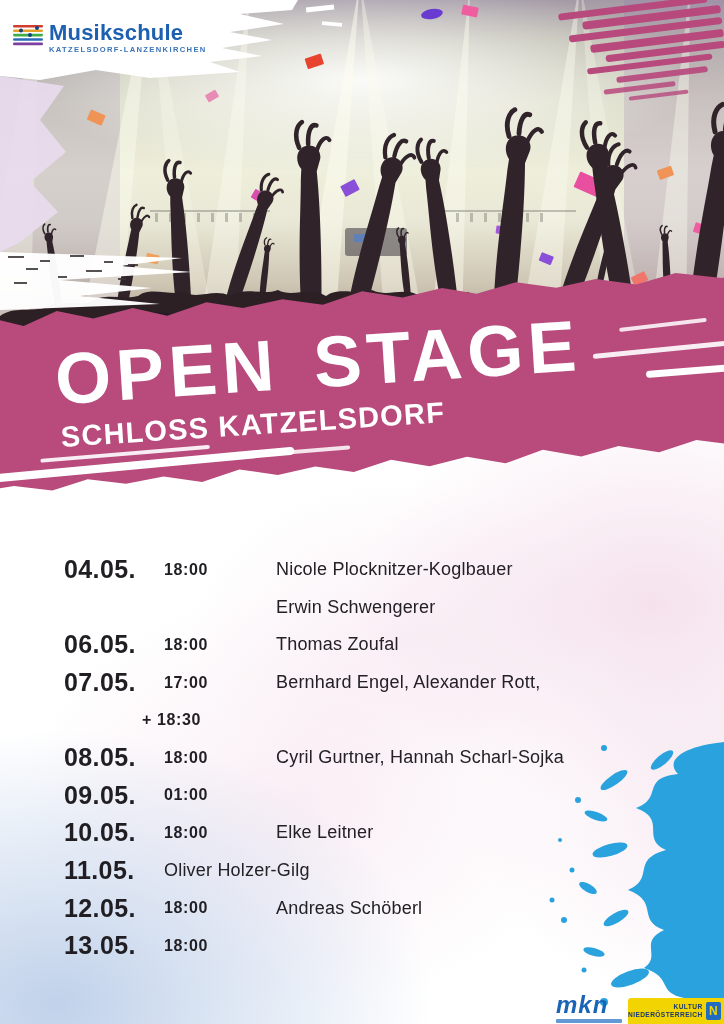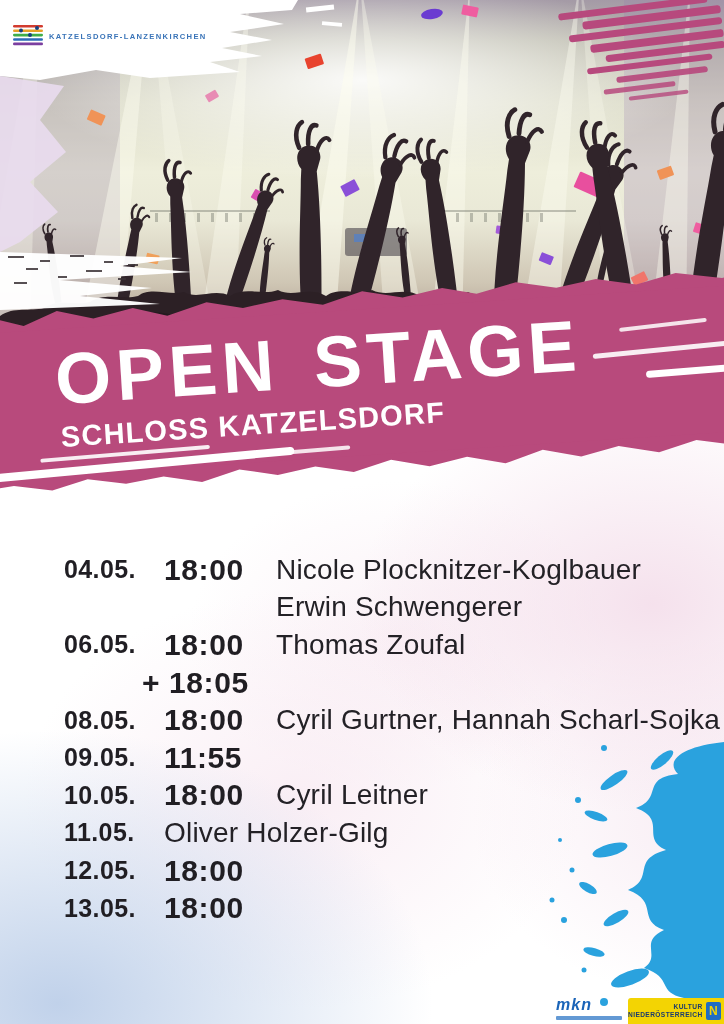--- a/index.html
+++ b/index.html
@@ -14,21 +14,21 @@
       radial-gradient(300px 220px at 55% 62%, rgba(246,228,238,.5), transparent 70%),
       #ffffff;
   }
   .photo{position:absolute;left:0;top:0;width:724px;height:345px;}
   .photo svg{display:block;}
   .overlays{position:absolute;left:0;top:0;width:724px;height:1024px;pointer-events:none;}
 
   
   .logo{position:absolute;left:12px;top:22px;display:flex;align-items:flex-start;gap:5px;z-index:6;}
   .logo-name{font-size:22px;font-weight:800;color:#1d5fb0;letter-spacing:.2px;line-height:22px;}
-  .logo-sub{font-size:7.6px;font-weight:700;color:#3a74b8;letter-spacing:1.35px;margin-top:10px;}
+  .logo-sub{font-size:7.6px;font-weight:700;color:#3a74b8;letter-spacing:1.35px;margin-top:1px;}
 
   
   .banner{position:absolute;left:-34px;top:306px;width:804px;height:152px;background:#b84a7c;
     transform:rotate(-3.7deg);z-index:5;}
   .banner .edge{position:absolute;left:0;width:804px;height:20px;}
   .banner .edge.top{top:-17px;}
   .banner .edge.bottom{bottom:-17px;}
   .banner-inner{position:relative;padding:14px 0 0 90px;color:#fff;}
   .banner-inner h1{margin:0;font-size:72px;line-height:78px;font-weight:900;letter-spacing:5px;word-spacing:10px;}
   .banner-inner h2{margin:4px 0 0 2px;font-size:29px;line-height:30px;font-weight:700;letter-spacing:1.2px;}
@@ -37,30 +37,30 @@
   .st2{left:70px;bottom:18px;width:170px;height:4px;transform:rotate(-1deg);opacity:.9;}
   .st3{right:26px;top:60px;width:150px;height:5px;transform:rotate(-2deg);opacity:.9;}
   .st4{right:6px;top:82px;width:118px;height:7px;transform:rotate(-1deg);}
   .st5{right:60px;top:36px;width:88px;height:4px;transform:rotate(-3deg);opacity:.85;}
   .st6{left:260px;bottom:9px;width:120px;height:4px;transform:rotate(-1deg);opacity:.85;}
 
   
   .schedule{position:absolute;left:64px;top:551px;width:640px;z-index:4;color:#232126;}
   .row{display:grid;grid-template-columns:100px 112px 1fr;height:37.6px;align-items:center;}
   .c-date{font-weight:700;font-size:25px;letter-spacing:.4px;color:#201e23;}
-  .c-time{font-weight:700;font-size:30px;letter-spacing:.6px;color:#201e23;}
+  .c-time{font-weight:700;font-size:16px;letter-spacing:.6px;color:#201e23;}
   .c-time.plus{text-indent:-22px;}
-  .c-name{font-size:28px;letter-spacing:.2px;white-space:nowrap;}
+  .c-name{font-size:18px;letter-spacing:.2px;white-space:nowrap;}
 
   
   .splash{position:absolute;right:0;top:720px;width:180px;height:304px;z-index:3;}
 
   
   .mkn{position:absolute;left:556px;top:995px;z-index:7;line-height:20px;}
-  .mkn-label{font-size:16px;font-weight:900;color:#1a64b8;letter-spacing:1px;font-style:italic;}
+  .mkn-label{font-size:24px;font-weight:900;color:#1a64b8;letter-spacing:1px;font-style:italic;}
   .mkn-bar{width:66px;height:4px;background:#2f77c5;opacity:.75;margin-top:1px;border-radius:1px;}
   .kultur{position:absolute;left:628px;top:998px;width:96px;height:26px;background:#f3d403;
     border-radius:3px 0 0 0;display:flex;align-items:center;justify-content:flex-end;
     gap:3px;padding:0 3px 0 0;box-sizing:border-box;z-index:7;}
   .kultur-text{text-align:right;color:#1a3a6e;font-weight:700;font-size:6.6px;line-height:7.6px;letter-spacing:.4px;}
   .kultur-n{width:18px;height:18px;background:#1f6cc2;border-radius:2px;color:#f3d403;
     font-weight:900;font-size:12px;display:flex;align-items:center;justify-content:center;}
 </style>
 </head>
 <body>
@@ -222,20 +222,21 @@
       <rect x="1" y="3" width="30" height="2.6" rx="1.3" fill="#d23b2f"></rect>
       <rect x="1" y="7.4" width="30" height="2.6" rx="1.3" fill="#e8a126"></rect>
       <rect x="1" y="11.8" width="30" height="2.6" rx="1.3" fill="#3fae49"></rect>
       <rect x="1" y="16.2" width="30" height="2.6" rx="1.3" fill="#2b6cb8"></rect>
       <rect x="1" y="20.6" width="30" height="2.6" rx="1.3" fill="#7b3fa0"></rect>
       <circle cx="9" cy="8.6" r="2" fill="#17407e"></circle>
       <circle cx="18" cy="13" r="2" fill="#17407e"></circle>
       <circle cx="25" cy="6" r="2" fill="#17407e"></circle>
     </svg>
     <div class="logo-text">
+      <div class="logo-name">Musikschule</div>
       <div class="logo-sub">KATZELSDORF-LANZENKIRCHEN</div>
     </div>
   </header>
 
   <div class="banner">
     <svg class="edge top" viewBox="0 0 804 20" preserveAspectRatio="none">
       <polygon fill="#b84a7c" points="0,20 0,12 34,6 62,15 96,2 132,12 172,4 206,14 246,3 282,11 322,5 362,13 402,2 442,11 482,4 516,12 556,3 596,11 636,5 676,13 716,4 762,12 804,6 804,20"></polygon>
     </svg>
     <svg class="edge bottom" viewBox="0 0 804 20" preserveAspectRatio="none">
       <polygon fill="#b84a7c" points="0,0 804,0 804,8 766,14 726,6 688,16 648,7 610,15 572,6 534,17 496,8 458,15 420,6 382,16 344,8 306,14 268,6 230,16 192,8 154,13 116,6 80,15 42,8 0,12"></polygon>
@@ -262,44 +263,50 @@
       <span class="c-date"></span>
       <span class="c-time"></span>
       <span class="c-name">Erwin Schwengerer</span>
     </div>
     <div class="row">
       <span class="c-date">06.05.</span>
       <span class="c-time">18:00</span>
       <span class="c-name">Thomas Zoufal</span>
     </div>
     <div class="row">
+      <span class="c-date">07.05.</span>
+      <span class="c-time">17:00</span>
+      <span class="c-name">Bernhard Engel, Alexander Rott,</span>
+    </div>
+    <div class="row">
       <span class="c-date"></span>
-      <span class="c-time plus">+ 18:05</span>
+      <span class="c-time plus">+ 18:30</span>
     </div>
     <div class="row">
       <span class="c-date">08.05.</span>
       <span class="c-time">18:00</span>
       <span class="c-name">Cyril Gurtner, Hannah Scharl-Sojka</span>
     </div>
     <div class="row">
       <span class="c-date">09.05.</span>
-      <span class="c-time">11:55</span>
+      <span class="c-time">01:00</span>
     </div>
     <div class="row">
       <span class="c-date">10.05.</span>
       <span class="c-time">18:00</span>
-      <span class="c-name">Cyril Leitner</span>
+      <span class="c-name">Elke Leitner</span>
     </div>
     <div class="row">
       <span class="c-date">11.05.</span>
       <span class="c-name">Oliver Holzer-Gilg</span>
     </div>
     <div class="row">
       <span class="c-date">12.05.</span>
       <span class="c-time">18:00</span>
+      <span class="c-name">Andreas Schöberl</span>
     </div>
     <div class="row">
       <span class="c-date">13.05.</span>
       <span class="c-time">18:00</span>
     </div>
   </main>
 
   <svg class="splash" viewBox="0 0 180 304">
     <g fill="#2aa2de">
       <path d="M180,22 C140,26 120,40 134,54 C96,58 120,78 92,88 C124,100 96,118 122,130 C86,140 112,158 84,170 C116,182 92,200 120,210 C94,222 118,236 100,248 C130,258 112,272 140,278 L180,284 Z"></path>

